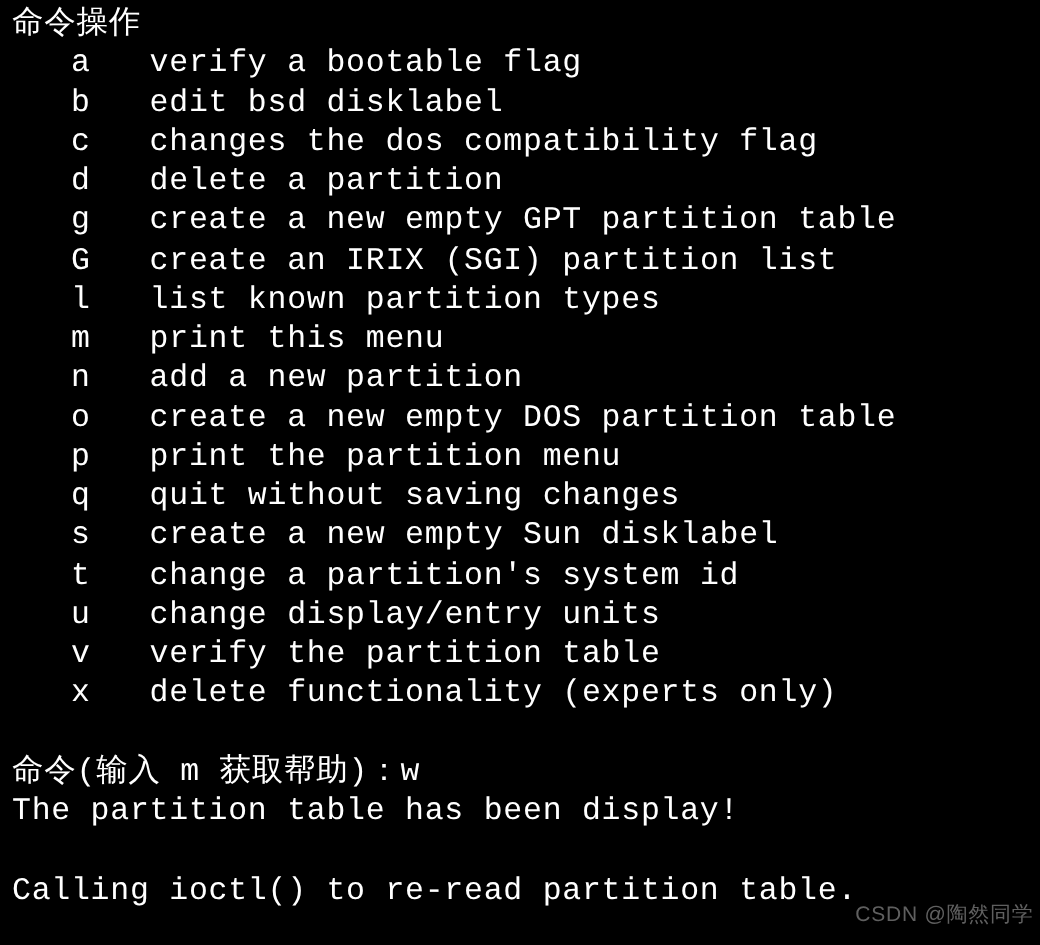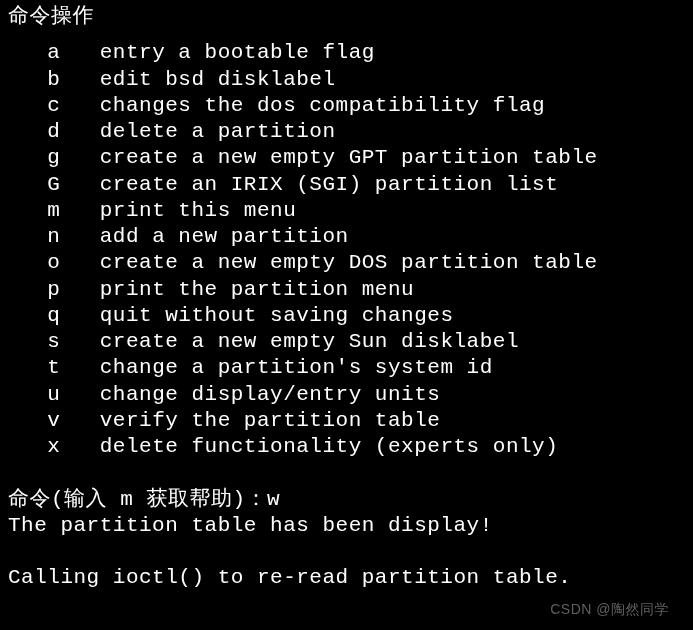--- a/index.html
+++ b/index.html
@@ -14,21 +14,21 @@
       font-size: 21px;
       line-height: 1.25;
       width: 693px;
       height: 630px;
       padding: 4px 8px;
       position: relative;
       overflow: hidden;
       letter-spacing: 0.5px;
     }
     .header {
-      margin-bottom: 10px;
+      margin-bottom: 0;
     }
     .command-list {
       padding-left: 0;
     }
     .command-row {
       white-space: pre;
     }
     .key {
       display: inline;
     }
@@ -37,39 +37,40 @@
     }
     .spacer {
       height: 1.25em;
     }
     .prompt-line {
       white-space: pre;
     }
     .watermark {
       position: absolute;
       bottom: 12px;
-      right: 24px;
+      right: 4px;
       color: #888;
       font-size: 14px;
       font-family: sans-serif;
       opacity: 0.7;
     }
   </style>
 </head>
 <body>
 
 <div class="header">命令操作</div>
 
 <div class="command-list">
-    <div class="command-row"><span class="key">   a</span><span class="desc">   entry a bootable flag</span></div>
+    <div class="command-row"><span class="key">   a</span><span class="desc">   verify a bootable flag</span></div>
     <div class="command-row"><span class="key">   b</span><span class="desc">   edit bsd disklabel</span></div>
     <div class="command-row"><span class="key">   c</span><span class="desc">   changes the dos compatibility flag</span></div>
     <div class="command-row"><span class="key">   d</span><span class="desc">   delete a partition</span></div>
     <div class="command-row"><span class="key">   g</span><span class="desc">   create a new empty GPT partition table</span></div>
     <div class="command-row"><span class="key">   G</span><span class="desc">   create an IRIX (SGI) partition list</span></div>
+    <div class="command-row"><span class="key">   l</span><span class="desc">   list known partition types</span></div>
     <div class="command-row"><span class="key">   m</span><span class="desc">   print this menu</span></div>
     <div class="command-row"><span class="key">   n</span><span class="desc">   add a new partition</span></div>
     <div class="command-row"><span class="key">   o</span><span class="desc">   create a new empty DOS partition table</span></div>
     <div class="command-row"><span class="key">   p</span><span class="desc">   print the partition menu</span></div>
     <div class="command-row"><span class="key">   q</span><span class="desc">   quit without saving changes</span></div>
     <div class="command-row"><span class="key">   s</span><span class="desc">   create a new empty Sun disklabel</span></div>
     <div class="command-row"><span class="key">   t</span><span class="desc">   change a partition's system id</span></div>
     <div class="command-row"><span class="key">   u</span><span class="desc">   change display/entry units</span></div>
     <div class="command-row"><span class="key">   v</span><span class="desc">   verify the partition table</span></div>
     <div class="command-row"><span class="key">   x</span><span class="desc">   delete functionality (experts only)</span></div>

